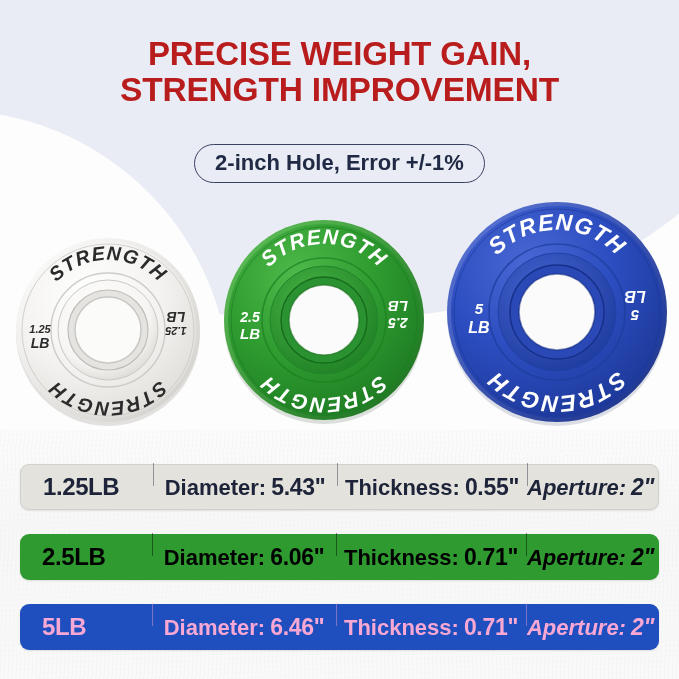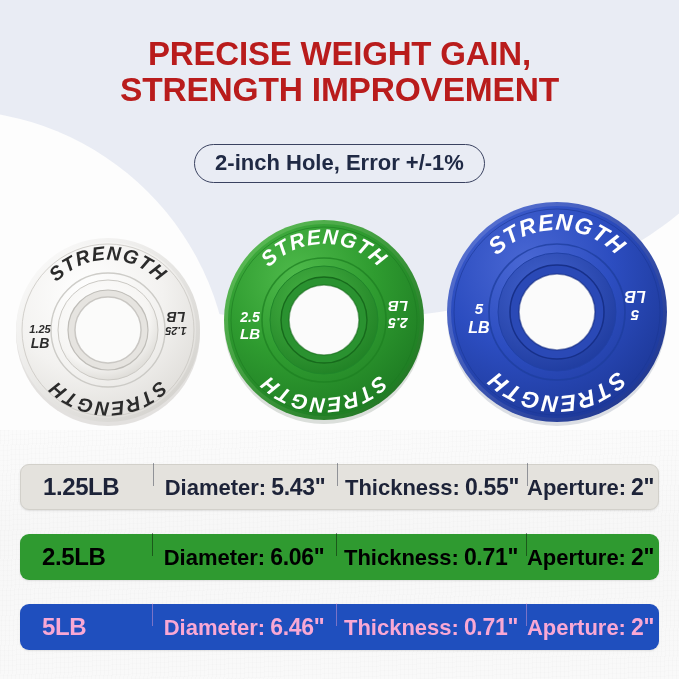--- a/index.html
+++ b/index.html
@@ -143,21 +143,21 @@
     display: flex;
     align-items: baseline;
     justify-content: center;
     gap: 5px;
     position: relative;
     white-space: nowrap;
   }
   .cell.c-weight  { flex: 0 0 128px; justify-content: flex-start; padding-left: 18px; }
   .cell.c-dia     { flex: 0 0 184px; }
   .cell.c-thick   { flex: 0 0 190px; }
-  .cell.c-ap      { flex: 1 1 auto; }
+  .cell.c-ap      { flex: 1 1 auto; font-style: italic; }
 
   .cell + .cell::before {
     content: "";
     position: absolute;
     left: 0;
     top: -11px;
     height: 23px;
     width: 1px;
     background: currentColor;
     opacity: .42;

